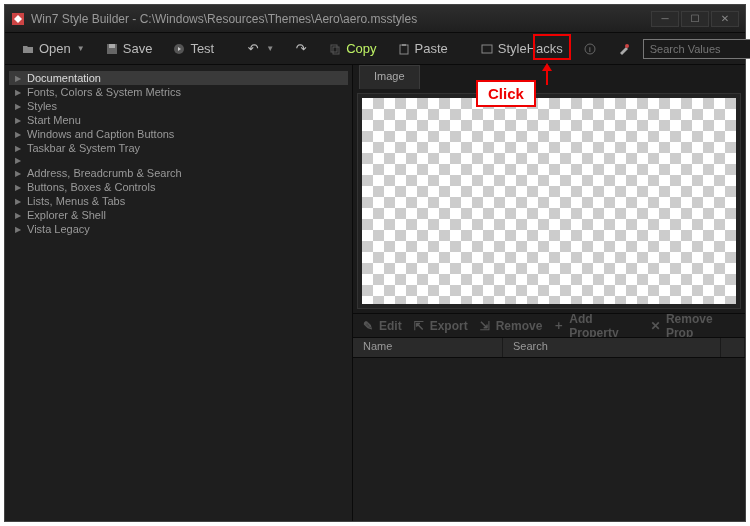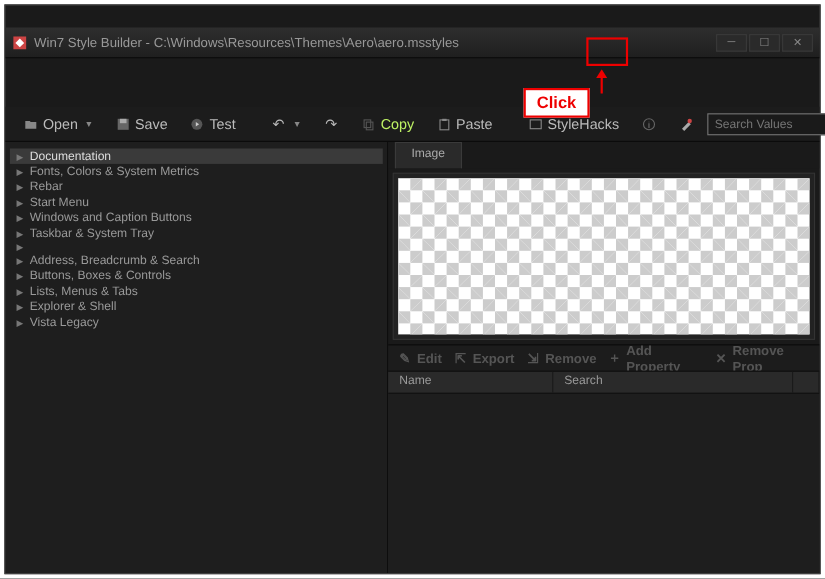--- a/index.html
+++ b/index.html
@@ -1,23 +1,23 @@
 <!DOCTYPE html>
 <html><head>
 <meta charset="utf-8">
 <style>
 * { margin: 0; padding: 0; box-sizing: border-box; font-family: "Segoe UI", Tahoma, sans-serif; }
 body { background: #fff; display: flex; align-items: center; justify-content: center; width: 750px; height: 526px; }
 .window { width: 742px; height: 518px; background: #1a1a1a; border: 1px solid #444; display: flex; flex-direction: column; }
-.titlebar { height: 28px; background: linear-gradient(#2e2e2e,#1f1f1f); display: flex; align-items: center; padding: 0 6px; color: #999; font-size: 12px; border-bottom: 1px solid #0a0a0a; margin-top: 20px; }
+.titlebar { height: 28px; background: linear-gradient(#2e2e2e,#1f1f1f); display: flex; align-items: center; padding: 0 6px; color: #999; font-size: 12px; border-bottom: 1px solid #0a0a0a; }
 .app-icon { width: 14px; height: 14px; margin-right: 6px; display: inline-flex; align-items: center; justify-content: center; }
 .title-text { flex: 1; white-space: nowrap; overflow: hidden; }
 .win-controls { display: flex; gap: 2px; }
 .win-btn { width: 28px; height: 16px; background: #2a2a2a; border: 1px solid #3a3a3a; color: #888; font-size: 10px; display: flex; align-items: center; justify-content: center; cursor: pointer; }
-.toolbar { height: 32px; background: #1c1c1c; display: flex; align-items: center; padding: 0 8px; gap: 4px; border-bottom: 1px solid #0a0a0a; position: relative; margin-top: 44px; }
+.toolbar { height: 32px; background: #1c1c1c; display: flex; align-items: center; padding: 0 8px; gap: 4px; border-bottom: 1px solid #0a0a0a; position: relative; }
 .tb-btn { display: flex; align-items: center; gap: 4px; padding: 3px 8px; color: #bbb; font-size: 13px; cursor: pointer; border-radius: 2px; }
 .tb-btn.faded { color: #bef264; }
 .tb-icon { width: 14px; height: 14px; display: inline-flex; align-items: center; justify-content: center; }
 .tb-sep { width: 1px; height: 20px; background: #333; margin: 0 4px; }
 .dd { font-size: 8px; margin-left: 2px; color: #888; }
 .search-box { margin-left: auto; display: flex; align-items: center; gap: 6px; }
 .search-input { width: 118px; height: 20px; background: #1a1a1a; border: 1px solid #777; color: #aaa; font-size: 11px; padding: 0 6px; }
 .main { flex: 1; display: flex; overflow: hidden; }
 .sidebar { width: 348px; background: #1e1e1e; border-right: 1px solid #0a0a0a; padding: 6px 4px; }
 .tree-item { display: flex; align-items: center; gap: 4px; padding: 1px 6px; color: #999; font-size: 11px; cursor: pointer; }
@@ -159,21 +159,21 @@
         <div class="tree-item selected">
           <span class="tree-arrow">▶</span>
           <span>Documentation</span>
         </div>
         <div class="tree-item">
           <span class="tree-arrow">▶</span>
           <span>Fonts, Colors &amp; System Metrics</span>
         </div>
         <div class="tree-item">
           <span class="tree-arrow">▶</span>
-          <span>Rebar</span>
+          <span>Styles</span>
         </div>
         <div class="tree-item">
           <span class="tree-arrow">▶</span>
           <span>Start Menu</span>
         </div>
         <div class="tree-item">
           <span class="tree-arrow">▶</span>
           <span>Windows and Caption Buttons</span>
         </div>
         <div class="tree-item">

